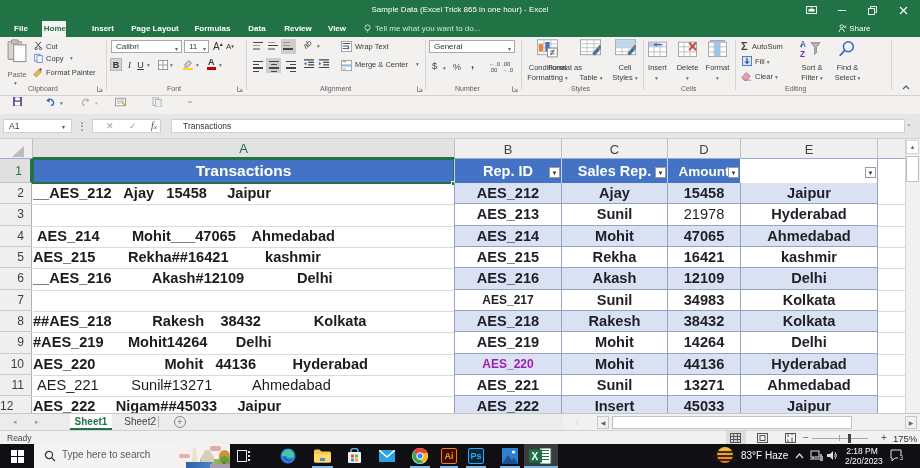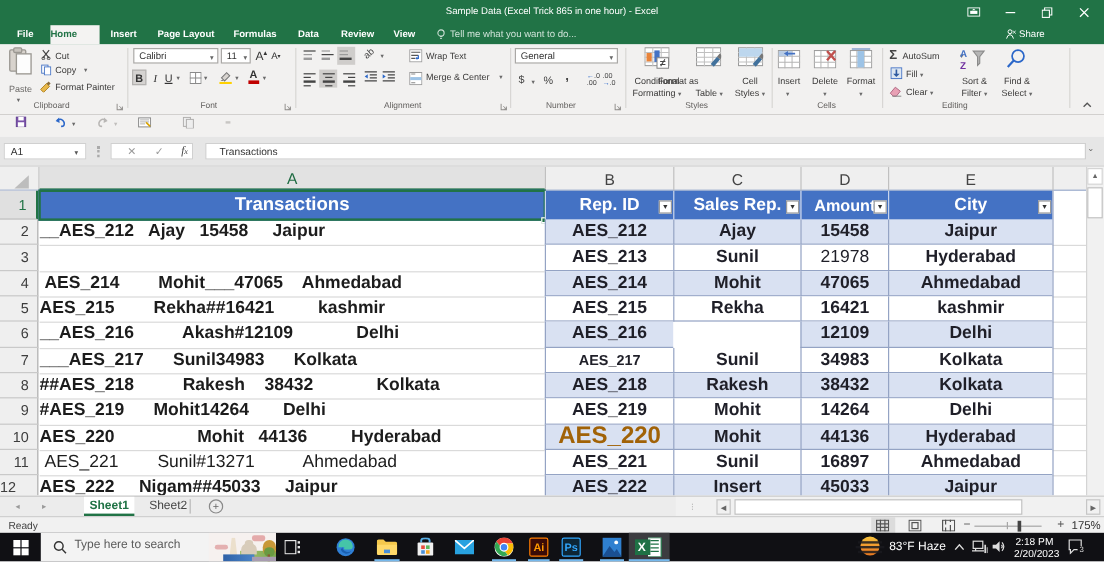--- a/index.html
+++ b/index.html
@@ -24,21 +24,21 @@
     <svg class="abs" style="left:868px;top:6px" width="10" height="9" viewBox="0 0 10 9">
       <rect x="0.5" y="2.5" width="6" height="6" fill="none" stroke="#fff" stroke-width="0.9"></rect>
       <path d="M2.5 2.5 v-2 h6 v6 h-2" fill="none" stroke="#fff" stroke-width="0.9"></path>
     </svg>
     <svg class="abs" style="left:899px;top:6px" width="9" height="9" viewBox="0 0 9 9">
       <path d="M1 1 L8 8 M8 1 L1 8" stroke="#fff" stroke-width="1.1"></path>
     </svg>
   </div>
 <div class="abs" style="left:0;top:20px;width:920px;height:17px;background:#217346">
     <div class="abs" style="left:8px;top:0;width:26px;height:17px;color:#fff;font-size:8px;font-weight:bold;text-align:center;line-height:17px">File</div>
-    <div class="abs" style="left:42px;top:1px;width:41px;height:16px;background:#f4f3f2;color:#217346;font-size:8px;font-weight:bold;text-align:left;line-height:16px">Home</div>
+    <div class="abs" style="left:42px;top:1px;width:24px;height:16px;background:#f4f3f2;color:#217346;font-size:8px;font-weight:bold;text-align:right;line-height:16px">Home</div>
     <div class="abs" style="left:88px;top:0;width:30px;height:17px;color:#fff;font-size:8px;font-weight:bold;text-align:center;line-height:17px">Insert</div>
     <div class="abs" style="left:125px;top:0;width:60px;height:17px;color:#fff;font-size:8px;font-weight:bold;text-align:center;line-height:17px">Page Layout</div>
     <div class="abs" style="left:190px;top:0;width:45px;height:17px;color:#fff;font-size:8px;font-weight:bold;text-align:center;line-height:17px">Formulas</div>
     <div class="abs" style="left:243px;top:0;width:28px;height:17px;color:#fff;font-size:8px;font-weight:bold;text-align:center;line-height:17px">Data</div>
     <div class="abs" style="left:279px;top:0;width:38px;height:17px;color:#fff;font-size:8px;font-weight:bold;text-align:center;line-height:17px">Review</div>
     <div class="abs" style="left:323px;top:0;width:28px;height:17px;color:#fff;font-size:8px;font-weight:bold;text-align:center;line-height:17px">View</div>
     <div class="abs" style="left:364px;top:4px;width:7px;height:9px">
       <svg width="7" height="10" viewBox="0 0 7 10">
         <circle cx="3.5" cy="3.5" r="2.6" fill="none" stroke="#d0e2d8" stroke-width="0.9"></circle>
         <path d="M2.5 6.5 h2 M2.7 8 h1.6" stroke="#d0e2d8" stroke-width="0.8"></path>
@@ -359,21 +359,20 @@
     <div class="abs" style="left:877px;top:257.3px;width:28px;height:1px;background:#dadada"></div>
     <div class="abs" style="left:32px;top:19px;width:423px;height:26px;border:2px solid #217346;background:#4472C4"></div>
     <div class="abs" style="left:34px;top:21px;width:419px;height:22px;color:#fff;font-weight:bold;font-size:15.5px;text-align:center;line-height:22px">Transactions</div>
     <div class="abs" style="left:451px;top:42px;width:5px;height:5px;background:#217346;border:1px solid #fff"></div>
     <div class="abs ctr" style="left:454px;top:20px;width:107px;height:24px;background:#4472C4;border-left:1px solid #c8d4ec;color:#fff;font-weight:bold;font-size:14.5px">Rep. ID</div>
     <div class="abs ctr" style="left:549px;top:28px;width:11px;height:11px;background:#fff;border:1px solid #9a9a9a;font-size:6px;color:#333">▼</div>
     <div class="abs ctr" style="left:561px;top:20px;width:106px;height:24px;background:#4472C4;border-left:1px solid #c8d4ec;color:#fff;font-weight:bold;font-size:14.5px">Sales Rep.</div>
     <div class="abs ctr" style="left:655px;top:28px;width:11px;height:11px;background:#fff;border:1px solid #9a9a9a;font-size:6px;color:#333">▼</div>
     <div class="abs ctr" style="left:667px;top:20px;width:73px;height:24px;background:#4472C4;border-left:1px solid #c8d4ec;color:#fff;font-weight:bold;font-size:13.5px">Amount</div>
     <div class="abs ctr" style="left:728px;top:28px;width:11px;height:11px;background:#fff;border:1px solid #9a9a9a;font-size:6px;color:#333">▼</div>
-    <div class="abs ctr" style="left:740px;top:20px;width:137px;height:24px;background:#4472C4;border-left:1px solid #c8d4ec;color:#fff;font-weight:bold;font-size:14.5px">City</div>
     <div class="abs ctr" style="left:865px;top:28px;width:11px;height:11px;background:#fff;border:1px solid #9a9a9a;font-size:6px;color:#333">▼</div>
     <div class="abs" style="left:33px;top:44.0px;width:421px;height:21.3px;font-size:14.6px;font-weight:700;color:#1c1c1c;line-height:21px;white-space:pre;overflow:hidden">__AES_212   Ajay   15458     Jaipur</div>
     <div class="abs ctr" style="left:454px;top:44.0px;width:107px;height:21.3px;background:#D9E1F2;border-left:1px solid #94a3c4;border-bottom:1px solid #94a3c4;font-size:14.6px;font-weight:700;color:#1f1f28">AES_212</div>
     <div class="abs ctr" style="left:561px;top:44.0px;width:106px;height:21.3px;background:#D9E1F2;border-left:1px solid #94a3c4;border-bottom:1px solid #94a3c4;font-size:14.6px;font-weight:700;color:#1f1f28">Ajay</div>
     <div class="abs ctr" style="left:667px;top:44.0px;width:73px;height:21.3px;background:#D9E1F2;border-left:1px solid #94a3c4;border-bottom:1px solid #94a3c4;font-size:14.6px;font-weight:700;color:#1f1f28">15458</div>
     <div class="abs ctr" style="left:740px;top:44.0px;width:137px;height:21.3px;background:#D9E1F2;border-left:1px solid #94a3c4;border-bottom:1px solid #94a3c4;font-size:14.6px;font-weight:700;color:#1f1f28">Jaipur</div>
     <div class="abs ctr" style="left:454px;top:65.3px;width:107px;height:21.3px;background:#fff;border-left:1px solid #94a3c4;border-bottom:1px solid #94a3c4;font-size:14.6px;font-weight:700;color:#1f1f28">AES_213</div>
     <div class="abs ctr" style="left:561px;top:65.3px;width:106px;height:21.3px;background:#fff;border-left:1px solid #94a3c4;border-bottom:1px solid #94a3c4;font-size:14.6px;font-weight:700;color:#1f1f28">Sunil</div>
     <div class="abs ctr" style="left:667px;top:65.3px;width:73px;height:21.3px;background:#fff;border-left:1px solid #94a3c4;border-bottom:1px solid #94a3c4;font-size:14.6px;font-weight:400;color:#1f1f28">21978</div>
     <div class="abs ctr" style="left:740px;top:65.3px;width:137px;height:21.3px;background:#fff;border-left:1px solid #94a3c4;border-bottom:1px solid #94a3c4;font-size:14.6px;font-weight:700;color:#1f1f28">Hyderabad</div>
@@ -382,46 +381,46 @@
     <div class="abs ctr" style="left:561px;top:86.7px;width:106px;height:21.3px;background:#D9E1F2;border-left:1px solid #94a3c4;border-bottom:1px solid #94a3c4;font-size:14.6px;font-weight:700;color:#1f1f28">Mohit</div>
     <div class="abs ctr" style="left:667px;top:86.7px;width:73px;height:21.3px;background:#D9E1F2;border-left:1px solid #94a3c4;border-bottom:1px solid #94a3c4;font-size:14.6px;font-weight:700;color:#1f1f28">47065</div>
     <div class="abs ctr" style="left:740px;top:86.7px;width:137px;height:21.3px;background:#D9E1F2;border-left:1px solid #94a3c4;border-bottom:1px solid #94a3c4;font-size:14.6px;font-weight:700;color:#1f1f28">Ahmedabad</div>
     <div class="abs" style="left:33px;top:108.0px;width:421px;height:21.3px;font-size:14.6px;font-weight:700;color:#1c1c1c;line-height:21px;white-space:pre;overflow:hidden">AES_215        Rekha##16421         kashmir</div>
     <div class="abs ctr" style="left:454px;top:108.0px;width:107px;height:21.3px;background:#fff;border-left:1px solid #94a3c4;border-bottom:1px solid #94a3c4;font-size:14.6px;font-weight:700;color:#1f1f28">AES_215</div>
     <div class="abs ctr" style="left:561px;top:108.0px;width:106px;height:21.3px;background:#fff;border-left:1px solid #94a3c4;border-bottom:1px solid #94a3c4;font-size:14.6px;font-weight:700;color:#1f1f28">Rekha</div>
     <div class="abs ctr" style="left:667px;top:108.0px;width:73px;height:21.3px;background:#fff;border-left:1px solid #94a3c4;border-bottom:1px solid #94a3c4;font-size:14.6px;font-weight:700;color:#1f1f28">16421</div>
     <div class="abs ctr" style="left:740px;top:108.0px;width:137px;height:21.3px;background:#fff;border-left:1px solid #94a3c4;border-bottom:1px solid #94a3c4;font-size:14.6px;font-weight:700;color:#1f1f28">kashmir</div>
     <div class="abs" style="left:33px;top:129.3px;width:421px;height:21.3px;font-size:14.6px;font-weight:700;color:#1c1c1c;line-height:21px;white-space:pre;overflow:hidden">__AES_216          Akash#12109             Delhi</div>
     <div class="abs ctr" style="left:454px;top:129.3px;width:107px;height:21.3px;background:#D9E1F2;border-left:1px solid #94a3c4;border-bottom:1px solid #94a3c4;font-size:14.6px;font-weight:700;color:#1f1f28">AES_216</div>
+    <div class="abs ctr" style="left:561px;top:129.3px;width:106px;height:21.3px;background:#D9E1F2;border-left:1px solid #94a3c4;border-bottom:1px solid #94a3c4;font-size:14.6px;font-weight:700;color:#1f1f28">Akash</div>
     <div class="abs ctr" style="left:667px;top:129.3px;width:73px;height:21.3px;background:#D9E1F2;border-left:1px solid #94a3c4;border-bottom:1px solid #94a3c4;font-size:14.6px;font-weight:700;color:#1f1f28">12109</div>
     <div class="abs ctr" style="left:740px;top:129.3px;width:137px;height:21.3px;background:#D9E1F2;border-left:1px solid #94a3c4;border-bottom:1px solid #94a3c4;font-size:14.6px;font-weight:700;color:#1f1f28">Delhi</div>
-    <div class="abs" style="left:33px;top:150.6px;width:421px;height:21.3px;font-size:14.6px;font-weight:700;color:#1c1c1c;line-height:21px;white-space:pre;overflow:hidden">___AES_217      Sunil34983      Kolkata</div>
     <div class="abs ctr" style="left:454px;top:150.6px;width:107px;height:21.3px;background:#fff;border-left:1px solid #94a3c4;border-bottom:1px solid #94a3c4;font-size:12px;font-weight:700;color:#1f1f28">AES_217</div>
     <div class="abs ctr" style="left:561px;top:150.6px;width:106px;height:21.3px;background:#fff;border-left:1px solid #94a3c4;border-bottom:1px solid #94a3c4;font-size:14.6px;font-weight:700;color:#1f1f28">Sunil</div>
     <div class="abs ctr" style="left:667px;top:150.6px;width:73px;height:21.3px;background:#fff;border-left:1px solid #94a3c4;border-bottom:1px solid #94a3c4;font-size:14.6px;font-weight:700;color:#1f1f28">34983</div>
     <div class="abs ctr" style="left:740px;top:150.6px;width:137px;height:21.3px;background:#fff;border-left:1px solid #94a3c4;border-bottom:1px solid #94a3c4;font-size:14.6px;font-weight:700;color:#1f1f28">Kolkata</div>
     <div class="abs" style="left:33px;top:172.0px;width:421px;height:21.3px;font-size:14.6px;font-weight:700;color:#1c1c1c;line-height:21px;white-space:pre;overflow:hidden">##AES_218          Rakesh    38432             Kolkata</div>
     <div class="abs ctr" style="left:454px;top:172.0px;width:107px;height:21.3px;background:#D9E1F2;border-left:1px solid #94a3c4;border-bottom:1px solid #94a3c4;font-size:14.6px;font-weight:700;color:#1f1f28">AES_218</div>
     <div class="abs ctr" style="left:561px;top:172.0px;width:106px;height:21.3px;background:#D9E1F2;border-left:1px solid #94a3c4;border-bottom:1px solid #94a3c4;font-size:14.6px;font-weight:700;color:#1f1f28">Rakesh</div>
     <div class="abs ctr" style="left:667px;top:172.0px;width:73px;height:21.3px;background:#D9E1F2;border-left:1px solid #94a3c4;border-bottom:1px solid #94a3c4;font-size:14.6px;font-weight:700;color:#1f1f28">38432</div>
     <div class="abs ctr" style="left:740px;top:172.0px;width:137px;height:21.3px;background:#D9E1F2;border-left:1px solid #94a3c4;border-bottom:1px solid #94a3c4;font-size:14.6px;font-weight:700;color:#1f1f28">Kolkata</div>
     <div class="abs" style="left:33px;top:193.3px;width:421px;height:21.3px;font-size:14.6px;font-weight:700;color:#1c1c1c;line-height:21px;white-space:pre;overflow:hidden">#AES_219      Mohit14264       Delhi</div>
     <div class="abs ctr" style="left:454px;top:193.3px;width:107px;height:21.3px;background:#fff;border-left:1px solid #94a3c4;border-bottom:1px solid #94a3c4;font-size:14.6px;font-weight:700;color:#1f1f28">AES_219</div>
     <div class="abs ctr" style="left:561px;top:193.3px;width:106px;height:21.3px;background:#fff;border-left:1px solid #94a3c4;border-bottom:1px solid #94a3c4;font-size:14.6px;font-weight:700;color:#1f1f28">Mohit</div>
     <div class="abs ctr" style="left:667px;top:193.3px;width:73px;height:21.3px;background:#fff;border-left:1px solid #94a3c4;border-bottom:1px solid #94a3c4;font-size:14.6px;font-weight:700;color:#1f1f28">14264</div>
     <div class="abs ctr" style="left:740px;top:193.3px;width:137px;height:21.3px;background:#fff;border-left:1px solid #94a3c4;border-bottom:1px solid #94a3c4;font-size:14.6px;font-weight:700;color:#1f1f28">Delhi</div>
     <div class="abs" style="left:33px;top:214.6px;width:421px;height:21.3px;font-size:14.6px;font-weight:700;color:#1c1c1c;line-height:21px;white-space:pre;overflow:hidden">AES_220                 Mohit   44136         Hyderabad</div>
-    <div class="abs ctr" style="left:454px;top:214.6px;width:107px;height:21.3px;background:#D9E1F2;border-left:1px solid #94a3c4;border-bottom:1px solid #94a3c4;font-size:20px;font-weight:700;color:#a16207">AES_220</div>
+    <div class="abs ctr" style="left:454px;top:214.6px;width:107px;height:21.3px;background:#D9E1F2;border-left:1px solid #94a3c4;border-bottom:1px solid #94a3c4;font-size:12px;font-weight:700;color:#a21caf">AES_220</div>
     <div class="abs ctr" style="left:561px;top:214.6px;width:106px;height:21.3px;background:#D9E1F2;border-left:1px solid #94a3c4;border-bottom:1px solid #94a3c4;font-size:14.6px;font-weight:700;color:#1f1f28">Mohit</div>
     <div class="abs ctr" style="left:667px;top:214.6px;width:73px;height:21.3px;background:#D9E1F2;border-left:1px solid #94a3c4;border-bottom:1px solid #94a3c4;font-size:14.6px;font-weight:700;color:#1f1f28">44136</div>
     <div class="abs ctr" style="left:740px;top:214.6px;width:137px;height:21.3px;background:#D9E1F2;border-left:1px solid #94a3c4;border-bottom:1px solid #94a3c4;font-size:14.6px;font-weight:700;color:#1f1f28">Hyderabad</div>
     <div class="abs" style="left:33px;top:236.0px;width:421px;height:21.3px;font-size:14.6px;font-weight:400;color:#1c1c1c;line-height:21px;white-space:pre;overflow:hidden">&nbsp;AES_221        Sunil#13271          Ahmedabad</div>
     <div class="abs ctr" style="left:454px;top:236.0px;width:107px;height:21.3px;background:#fff;border-left:1px solid #94a3c4;border-bottom:1px solid #94a3c4;font-size:14.6px;font-weight:700;color:#1f1f28">AES_221</div>
     <div class="abs ctr" style="left:561px;top:236.0px;width:106px;height:21.3px;background:#fff;border-left:1px solid #94a3c4;border-bottom:1px solid #94a3c4;font-size:14.6px;font-weight:700;color:#1f1f28">Sunil</div>
-    <div class="abs ctr" style="left:667px;top:236.0px;width:73px;height:21.3px;background:#fff;border-left:1px solid #94a3c4;border-bottom:1px solid #94a3c4;font-size:14.6px;font-weight:700;color:#1f1f28">16897</div>
+    <div class="abs ctr" style="left:667px;top:236.0px;width:73px;height:21.3px;background:#fff;border-left:1px solid #94a3c4;border-bottom:1px solid #94a3c4;font-size:14.6px;font-weight:700;color:#1f1f28">13271</div>
     <div class="abs ctr" style="left:740px;top:236.0px;width:137px;height:21.3px;background:#fff;border-left:1px solid #94a3c4;border-bottom:1px solid #94a3c4;font-size:14.6px;font-weight:700;color:#1f1f28">Ahmedabad</div>
     <div class="abs" style="left:33px;top:257.3px;width:421px;height:21.3px;font-size:14.6px;font-weight:700;color:#1c1c1c;line-height:21px;white-space:pre;overflow:hidden">AES_222     Nigam##45033     Jaipur</div>
     <div class="abs ctr" style="left:454px;top:257.3px;width:107px;height:21.3px;background:#D9E1F2;border-left:1px solid #94a3c4;border-bottom:1px solid #94a3c4;font-size:14.6px;font-weight:700;color:#1f1f28">AES_222</div>
     <div class="abs ctr" style="left:561px;top:257.3px;width:106px;height:21.3px;background:#D9E1F2;border-left:1px solid #94a3c4;border-bottom:1px solid #94a3c4;font-size:14.6px;font-weight:700;color:#1f1f28">Insert</div>
     <div class="abs ctr" style="left:667px;top:257.3px;width:73px;height:21.3px;background:#D9E1F2;border-left:1px solid #94a3c4;border-bottom:1px solid #94a3c4;font-size:14.6px;font-weight:700;color:#1f1f28">45033</div>
     <div class="abs ctr" style="left:740px;top:257.3px;width:137px;height:21.3px;background:#D9E1F2;border-left:1px solid #94a3c4;border-bottom:1px solid #94a3c4;font-size:14.6px;font-weight:700;color:#1f1f28">Jaipur</div>
     <div class="abs" style="left:877px;top:20px;width:1px;height:254px;background:#94a3c4"></div>
     <div class="abs" style="left:905px;top:0;width:15px;height:274px;background:#f1f1f1;border-left:1px solid #d4d4d4"></div>
     <div class="abs ctr" style="left:906px;top:1px;width:13px;height:14px;background:#fff;border:1px solid #d4d4d4;color:#666;font-size:6px">▲</div>
     <div class="abs" style="left:906px;top:17px;width:13px;height:26px;background:#fff;border:1px solid #c0c0c0"></div>

